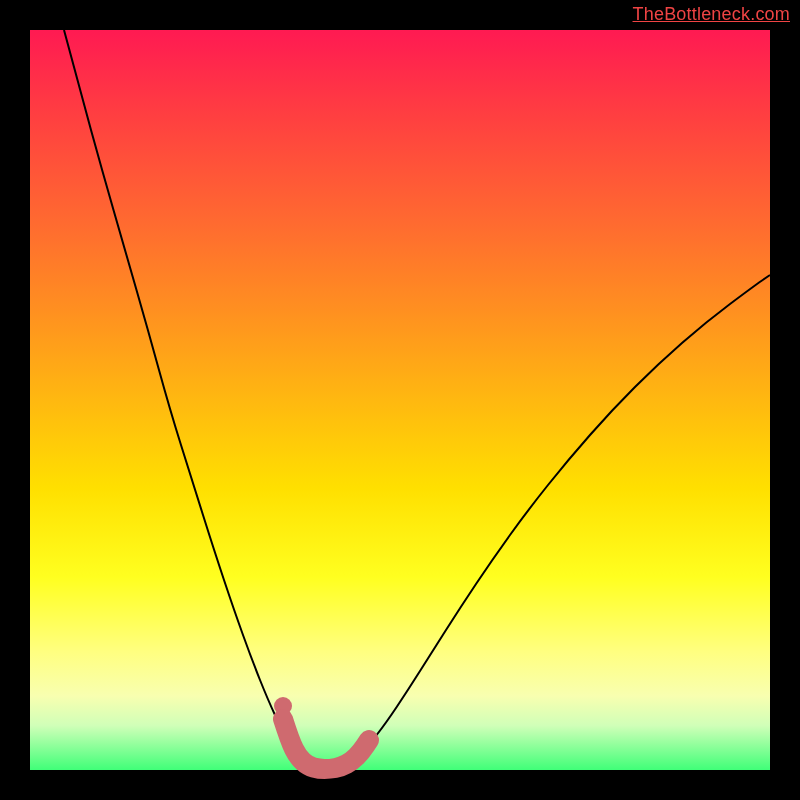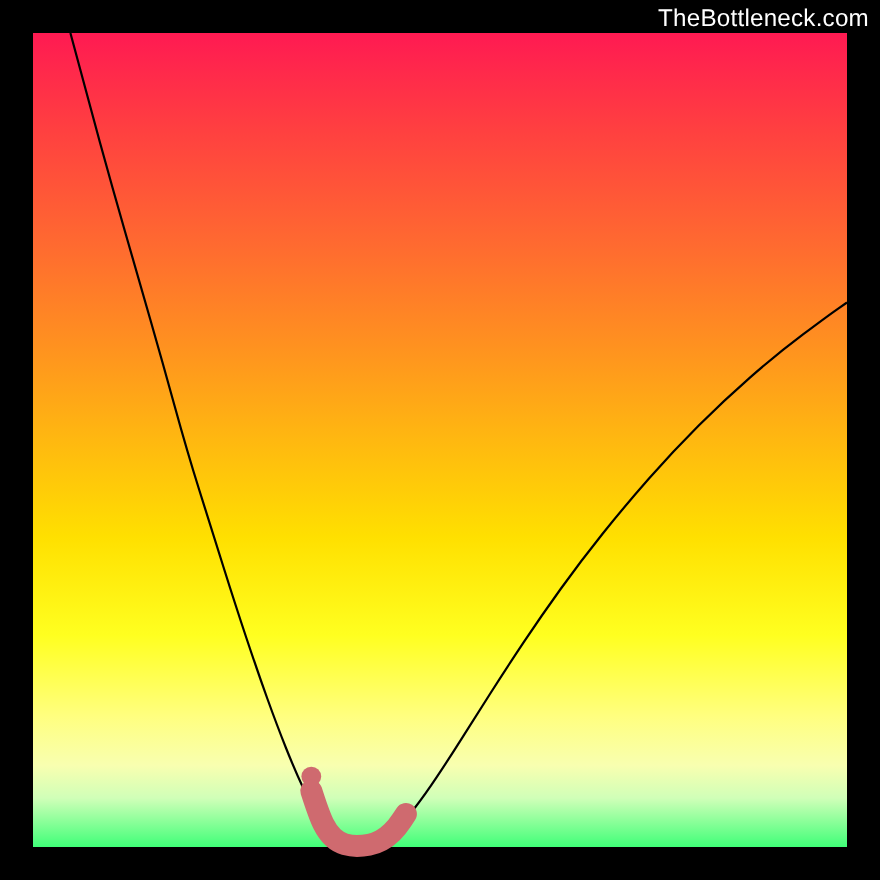--- a/index.html
+++ b/index.html
@@ -27,25 +27,26 @@
       #ffff20 74%,
       #ffff80 84%,
       #f8ffb0 90%,
       #d0ffb8 94%,
       #40ff78 100%);
   }
   .watermark {
     position: absolute;
     top: 4px;
     right: 10px;
-    color: #ffffff;
-    font-size: 22px;
+    color: #ef4444;
+    font-size: 18px;
     font-weight: 500;
     letter-spacing: 0.2px;
     user-select: none;
+    text-decoration: underline;
   }
   svg.plot {
     position: absolute;
     left: 0;
     top: 0;
     width: 740px;
     height: 740px;
     overflow: visible;
   }
   .curve {

